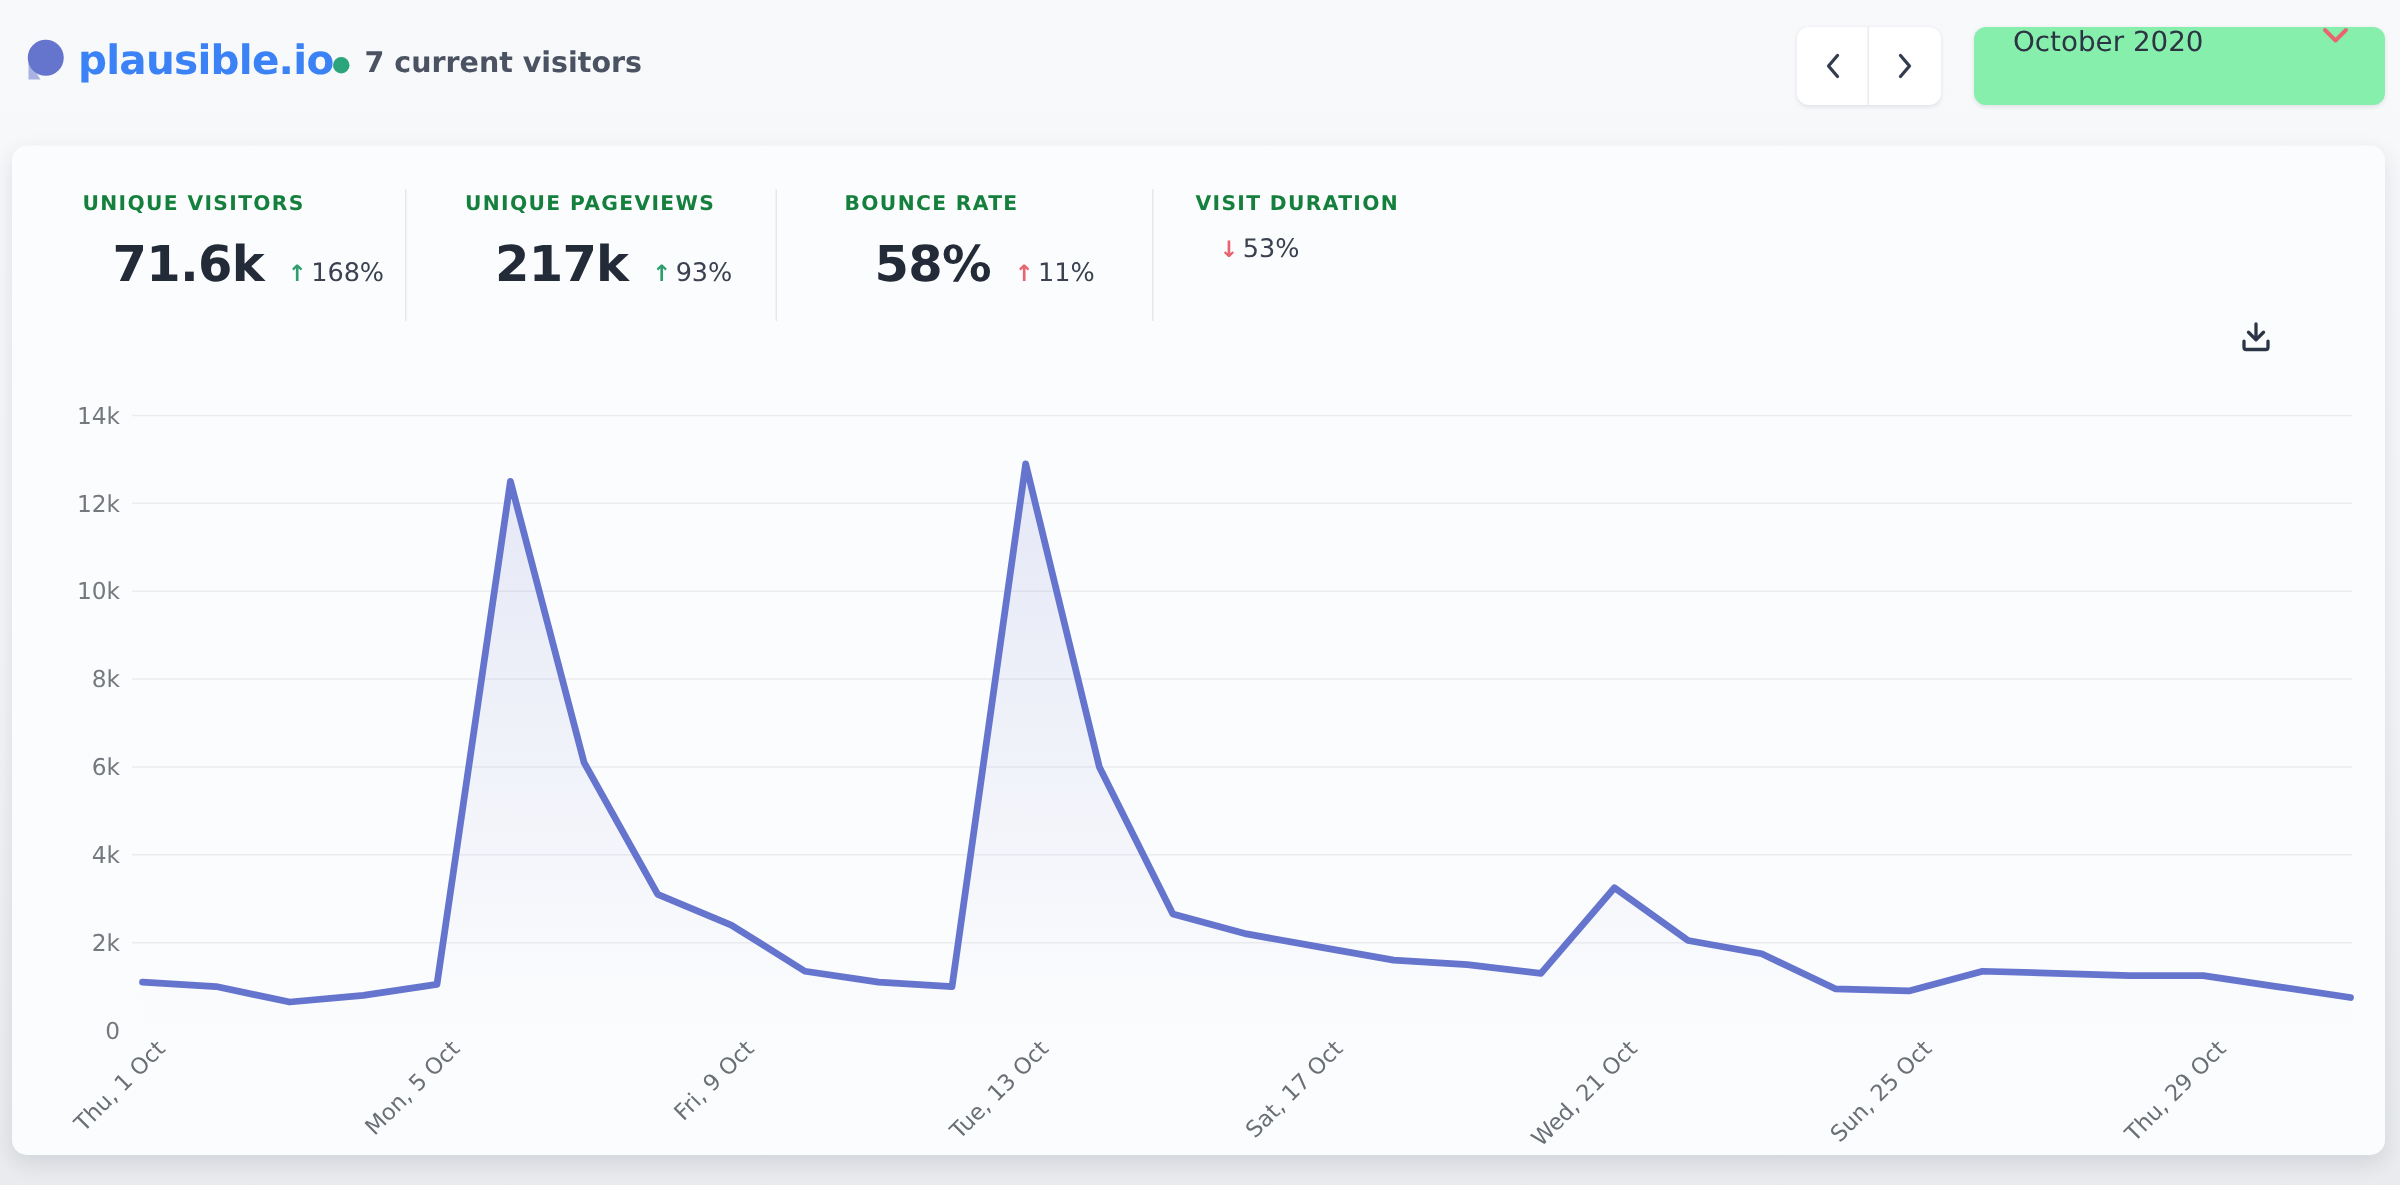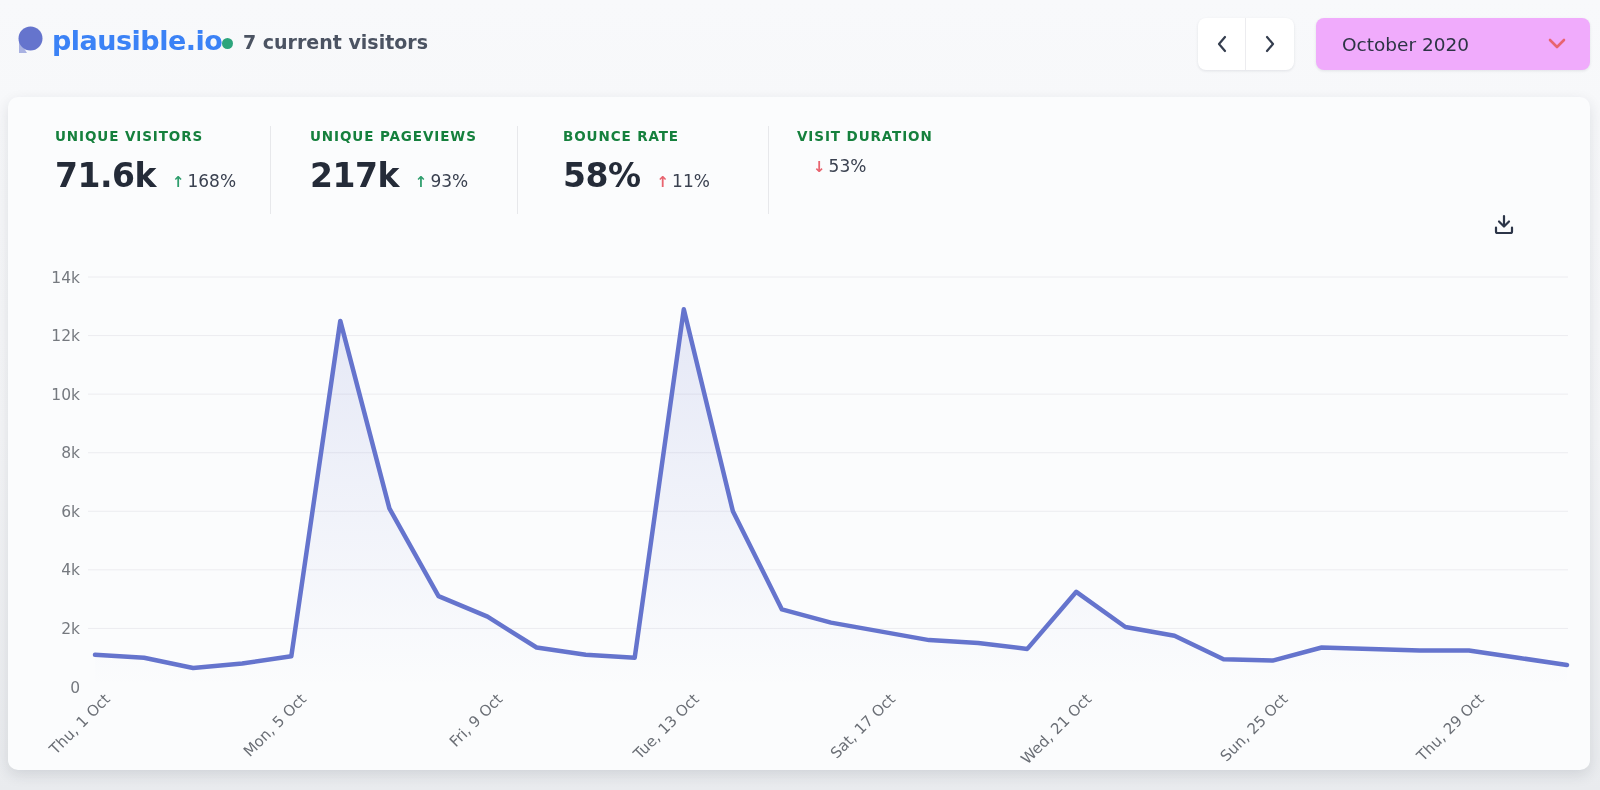--- a/index.html
+++ b/index.html
@@ -10,32 +10,32 @@
   }
   .abs{position:absolute;}
   
   .site-title{left:52px;top:25px;font-size:27px;font-weight:bold;color:#3b82f6;letter-spacing:-0.5px;}
   .pulse-dot{left:222px;top:38px;width:11px;height:11px;border-radius:50%;}
   .visitors-txt{left:243px;top:31px;font-size:19px;font-weight:600;color:#4b5362;}
   .navgroup{left:1198px;top:18px;width:96px;height:52px;background:#fff;border-radius:8px;
     box-shadow:0 1px 3px rgba(20,30,50,0.10);display:flex;}
   .navbtn{width:48px;height:52px;display:flex;align-items:center;justify-content:center;cursor:pointer;background:transparent;border:none;}
   .navbtn:first-child{border-right:1px solid #ececef;}
-  .dropdown{left:1316px;top:18px;width:274px;height:52px;background:#f0abfc;border-radius:8px;
-    box-shadow:0 1px 3px rgba(20,30,50,0.10);display:flex;align-items:center;
+  .dropdown{left:1316px;top:18px;width:274px;height:52px;background:#86efac;border-radius:8px;
+    box-shadow:0 1px 3px rgba(20,30,50,0.10);display:flex;align-items:flex-start;
     justify-content:space-between;padding:0 24px 0 26px;box-sizing:border-box;cursor:pointer;}
   .dropdown-label{font-size:18.5px;color:#2c3444;font-weight:500;}
   
   .card{left:8px;top:97px;width:1582px;height:673px;background:#fbfcfd;border-radius:10px;
     box-shadow:0 5px 14px rgba(30,40,60,0.12);}
   
   .stat{top:128px;}
   .stat-label{font-size:13.5px;font-weight:bold;letter-spacing:0.9px;color:#15803d;}
   .stat-valrow{display:flex;align-items:baseline;margin-top:12px;}
-  .stat-value{font-size:33px;font-weight:bold;color:#242b38;letter-spacing:-0.5px;}
+  .stat-value{font-size:33px;font-weight:bold;color:#242b38;letter-spacing:-0.5px;margin-left:20px;}
   .trend{margin-left:16px;font-size:17px;color:#3a4150;display:flex;align-items:baseline;}
   .trend .arrow{font-size:15px;margin-right:3px;font-weight:bold;}
   .vdivider{width:1px;height:88px;background:#e7e8eb;top:126px;}
   .dl-btn{left:1486px;top:206px;width:36px;height:36px;display:flex;align-items:center;justify-content:center;cursor:pointer;background:transparent;border:none;}
   
   #chart-svg{left:0;top:0;}
   .ytick{font:15.5px "DejaVu Sans",sans-serif;fill:#75797f;}
   .xtick{font:15px "DejaVu Sans",sans-serif;fill:#6a6e75;}
   .grid{stroke:#ececf0;stroke-width:1;}
 </style>

